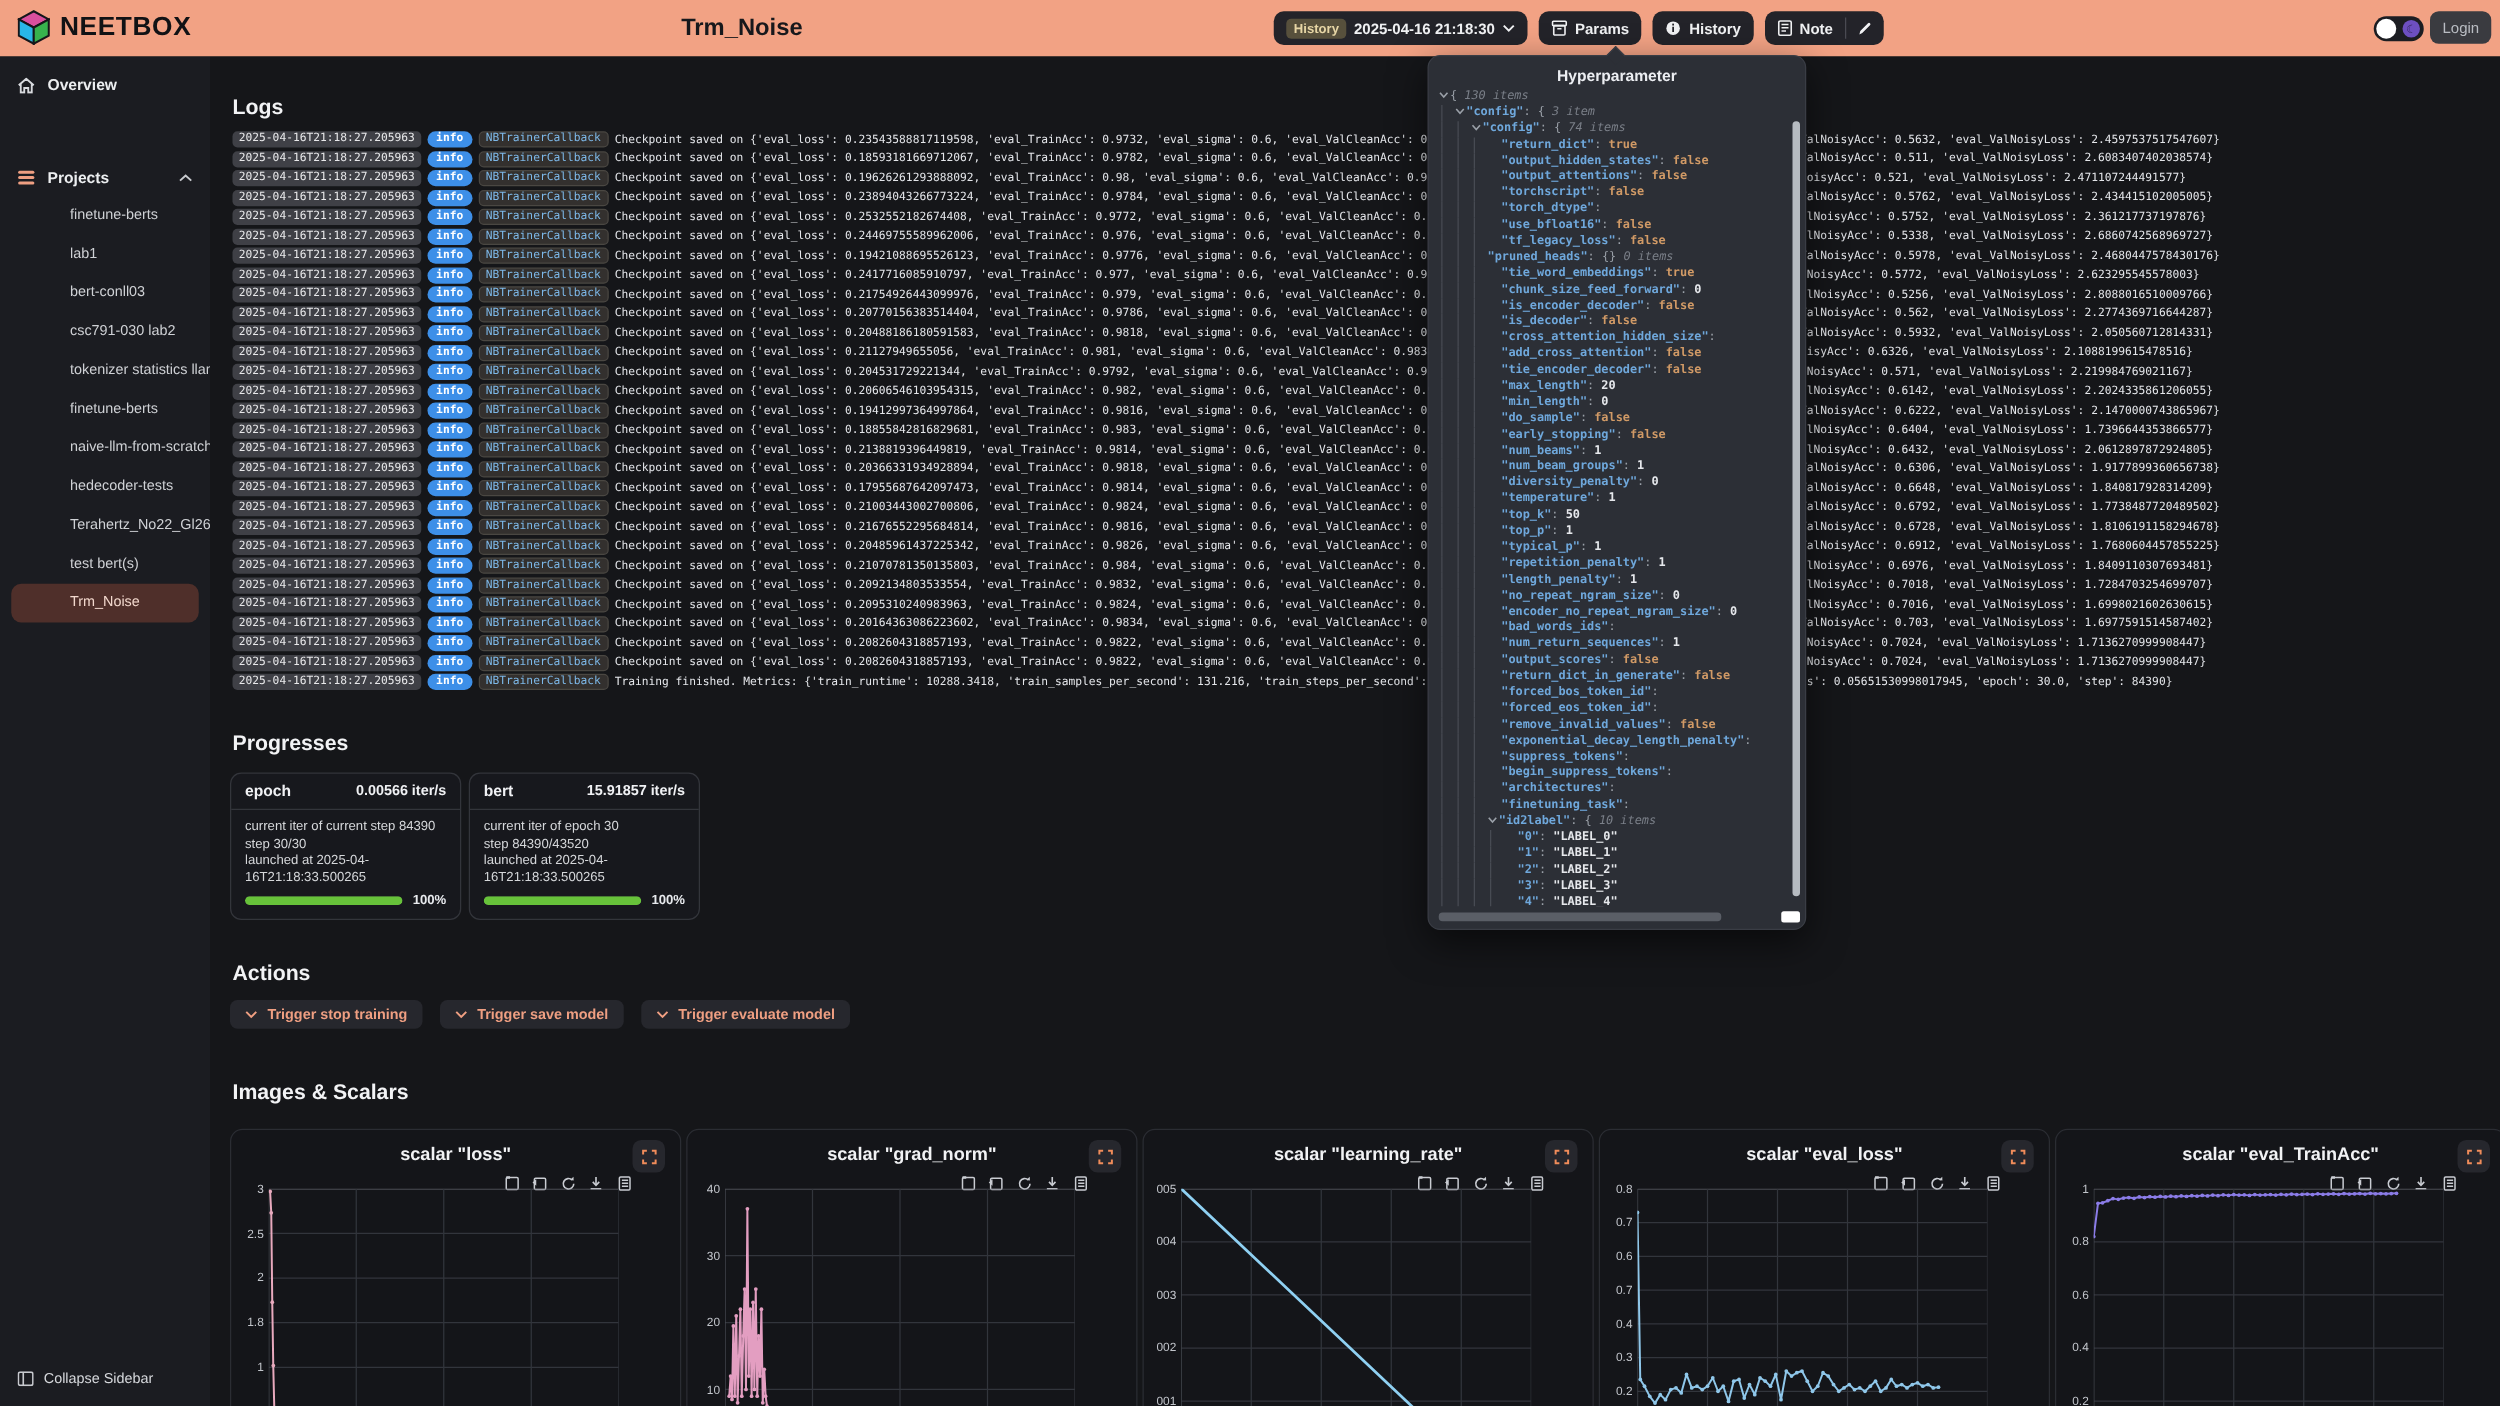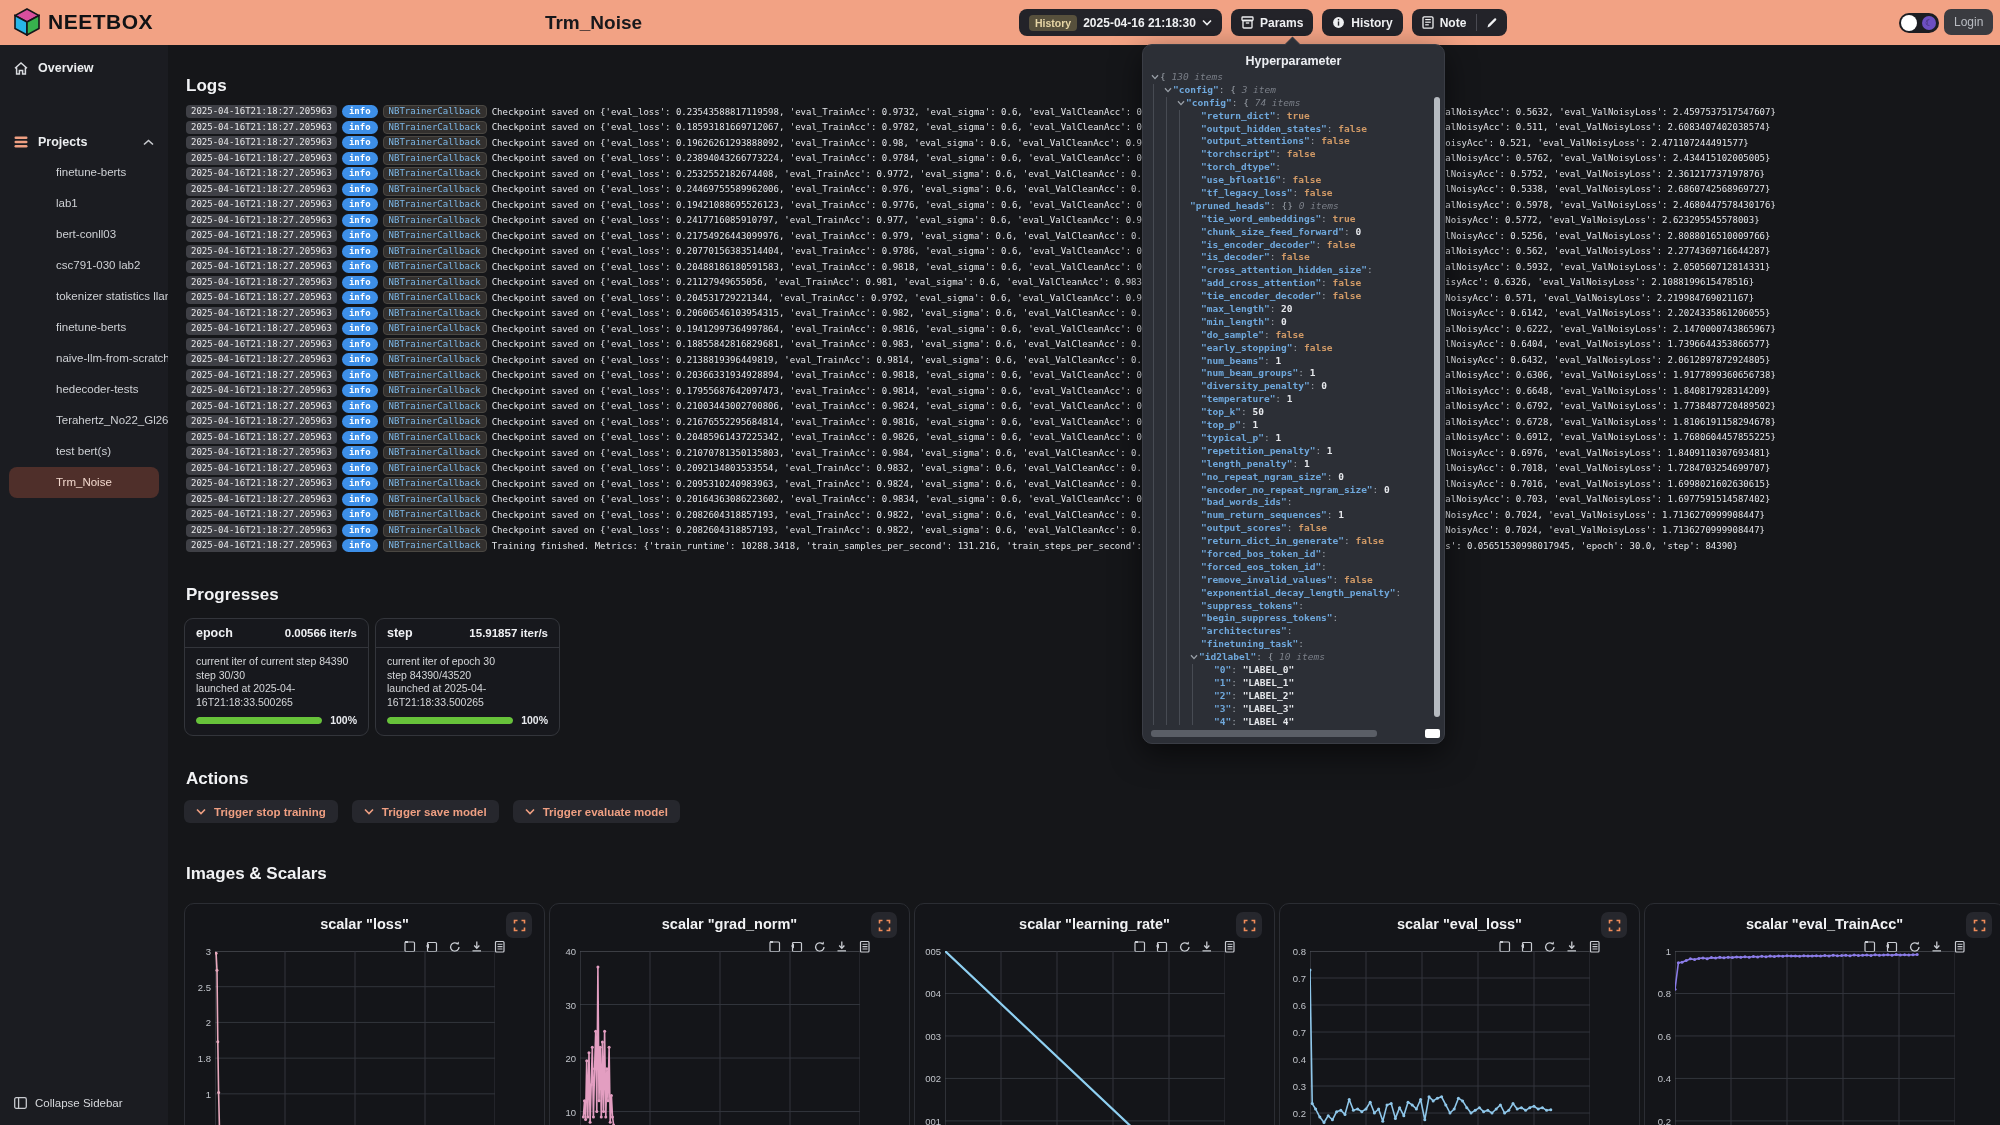--- a/index.html
+++ b/index.html
@@ -460,21 +460,21 @@
       </div>
       <div class="prog-bar-row">
         <div class="prog-track">
           <div class="prog-fill" style="width:100%;background:#67c23a;"></div>
         </div>
         <span class="prog-pct">100%</span>
       </div>
     </div>
     <div class="prog-card">
       <div class="prog-head">
-        <span class="prog-name">step</span>
+        <span class="prog-name">bert</span>
         <span class="prog-rate">15.91857 iter/s</span>
       </div>
       <div class="prog-body">
         <div>current iter of epoch 30</div>
         <div>step 84390/43520</div>
         <div>launched at 2025-04-16T21:18:33.500265</div>
       </div>
       <div class="prog-bar-row">
         <div class="prog-track">
           <div class="prog-fill" style="width:100%;background:#67c23a;"></div>

